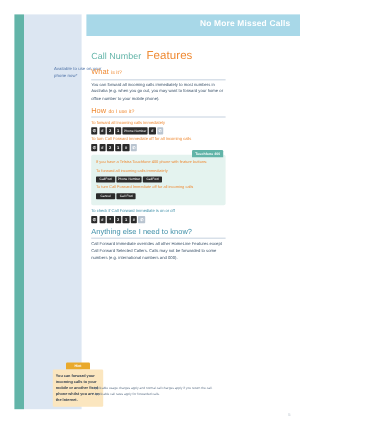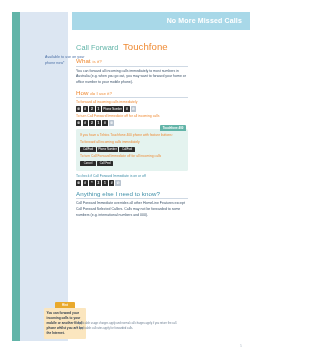--- a/index.html
+++ b/index.html
@@ -107,22 +107,22 @@
     </div>
   </div>
 
   <div class="header-band">
     <div class="header-title">No More Missed Calls</div>
   </div>
 
   <div class="main">
 
     <div class="title-row">
-      <span class="title-pre">Call Forward</span>
-      <span class="title-main">Touchfone</span>
+      <span class="title-pre">Call Number</span>
+      <span class="title-main">Features</span>
     </div>
 
     <div class="h2">
       <span>What</span>
       <span class="small">is it?</span>
     </div>
     <div class="rule"></div>
     <p class="body-text">You can forward all incoming calls immediately to most numbers in Australia (e.g. when you go out, you may want to forward your home or office number to your mobile phone).</p>
 
     <div class="h2">

